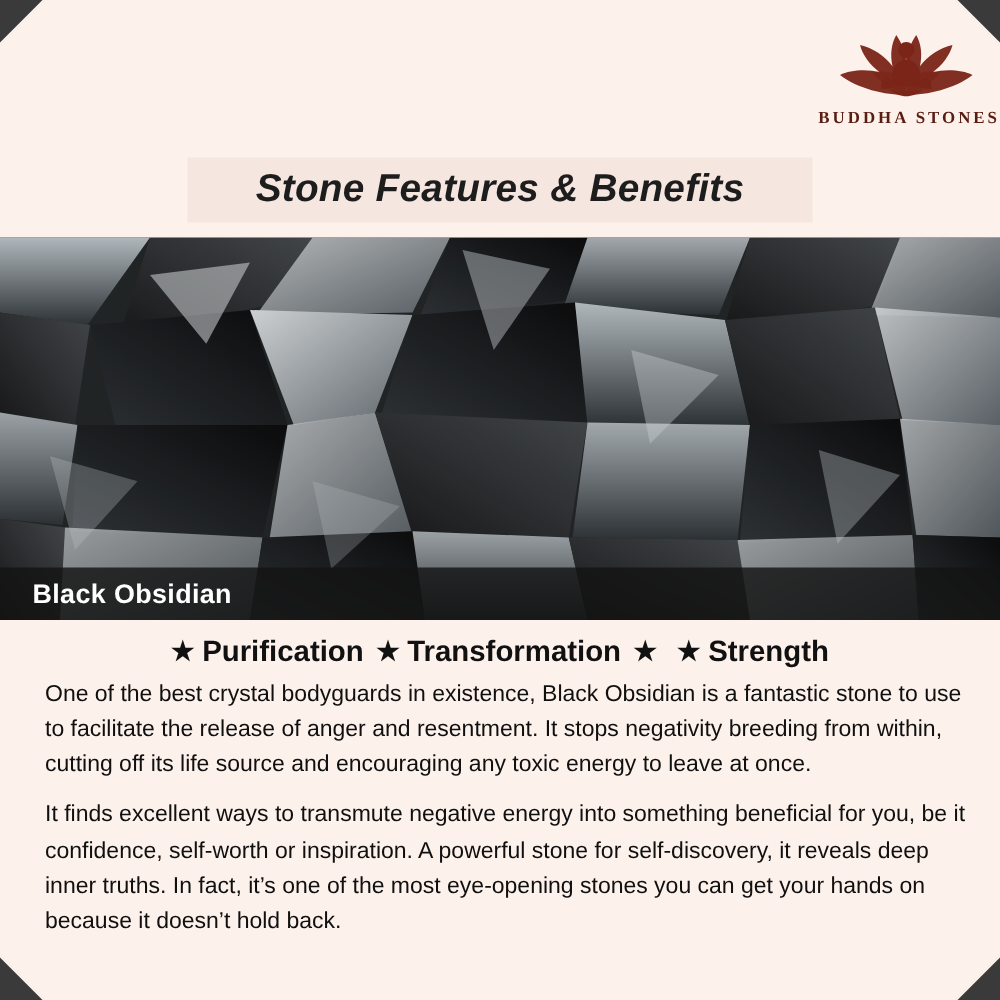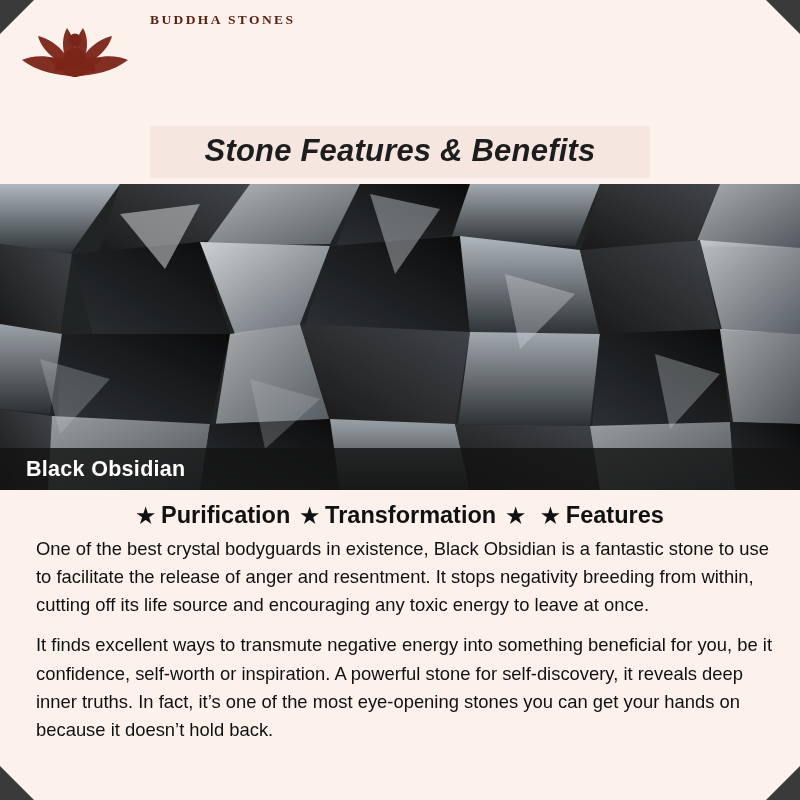--- a/index.html
+++ b/index.html
@@ -48,22 +48,22 @@
     bottom: 0; right: 0;
     border-bottom: 34px solid #3a3a3a;
     border-left: 34px solid transparent;
   }
 
   
   .header {
     position: relative;
     height: 122px;
     display: flex;
-    flex-direction: row;
-    align-items: flex-start;
+    flex-direction: column;
+    align-items: flex-end;
     justify-content: flex-start;
     padding-top: 14px;
     box-sizing: border-box;
   }
   .logo-mark {
     width: 150px;
     height: 74px;
     display: block;
   }
   .brand-name {
@@ -92,21 +92,21 @@
     color: #1d1d1d;
     letter-spacing: 0.2px;
     font-family: "Liberation Sans", sans-serif;
   }
 
   
   .hero {
     position: relative;
     width: 800px;
     height: 306px;
-    margin-top: 6px;
+    margin-top: 12px;
     overflow: hidden;
     background: #737373;
   }
   .hero svg {
     display: block;
     width: 800px;
     height: 306px;
   }
   .caption-bar {
     position: absolute;
@@ -281,21 +281,21 @@
     </div>
     <div class="benefit">
       <span class="star">★</span>
       <span>Transformation</span>
     </div>
     <div class="benefit">
       <span class="star">★</span>
     </div>
     <div class="benefit">
       <span class="star">★</span>
-      <span>Features</span>
+      <span>Strength</span>
     </div>
   </div>
 
   <div class="body-copy">
     <p>One of the best crystal bodyguards in existence, Black Obsidian is a fantastic stone to use to facilitate the release of anger and resentment. It stops negativity breeding from within, cutting off its life source and encouraging any toxic energy to leave at once.</p>
     <p>It finds excellent ways to transmute negative energy into something beneficial for you, be it confidence, self-worth or inspiration. A powerful stone for self-discovery, it reveals deep inner truths. In fact, it’s one of the most eye-opening stones you can get your hands on because it doesn’t hold back.</p>
   </div>
 
 </div>
 

